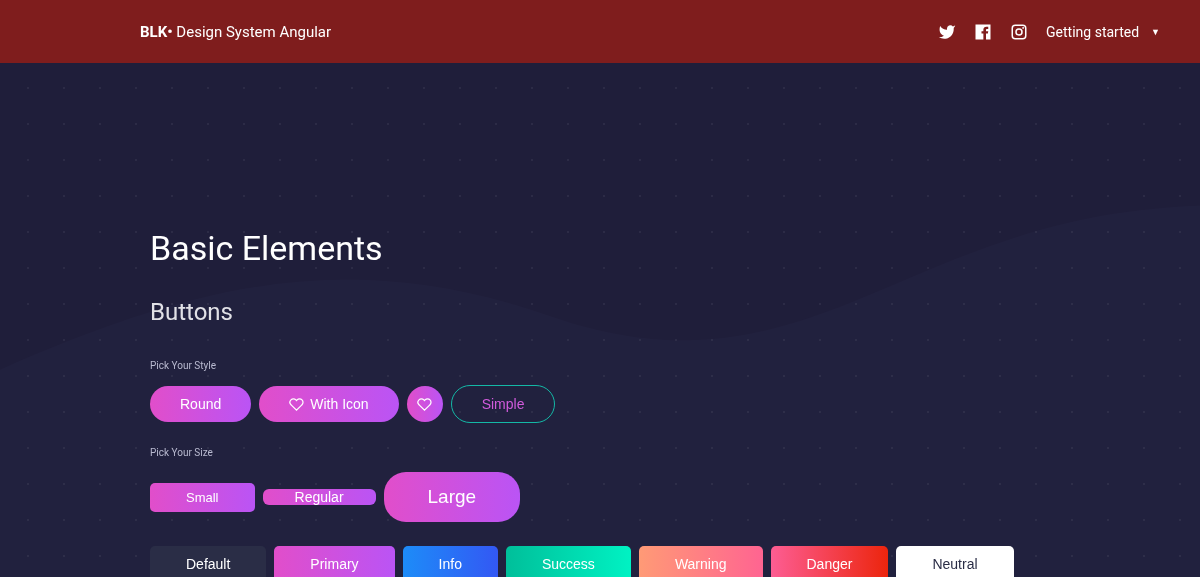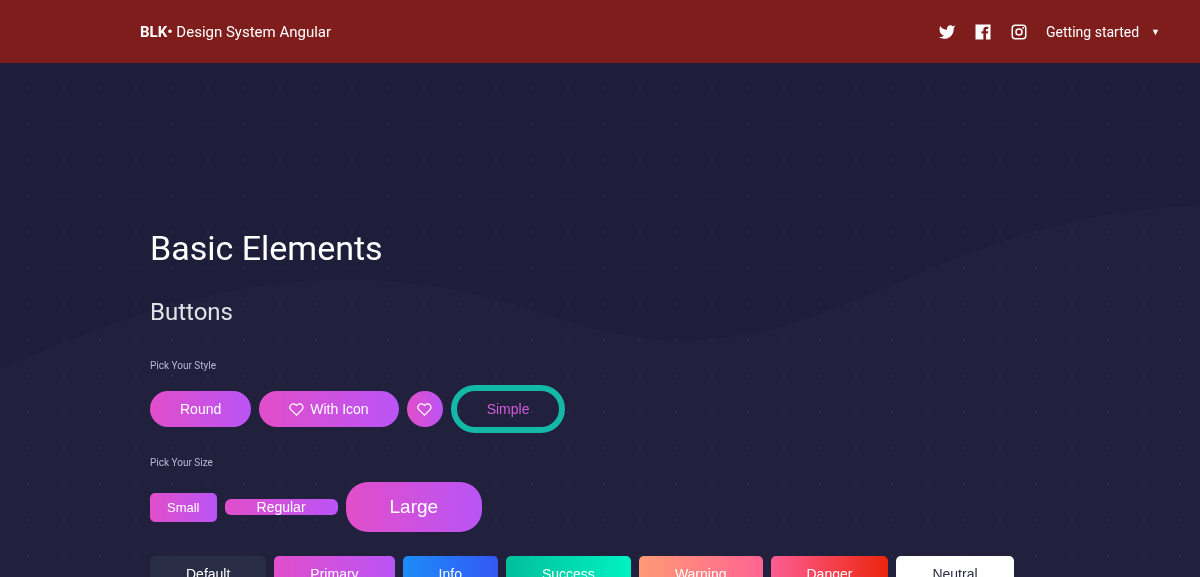--- a/index.html
+++ b/index.html
@@ -74,26 +74,26 @@
     cursor: pointer;
     display: inline-flex;
     align-items: center;
     gap: 6px;
   }
   .btn.primary { background: linear-gradient(90deg,#e14eca 0%,#ba54f5 100%); }
   .btn.round { border-radius: 30px; text-align: right; }
   .btn.icon-only { padding: 0; width: 36px; height: 36px; justify-content: center; border-radius: 50%; }
   .btn.outline {
     background: transparent;
-    border: 6px solid #14b8a6;
+    border: 1px solid #14b8a6;
     color: #d25bdc;
     border-radius: 30px;
   }
   .btn svg { width: 15px; height: 15px; fill: none; stroke: currentColor; stroke-width: 2; }
-  .btn.sm { padding: 7px 17px; font-size: 13px; border-radius: 5px;}
+  .btn.sm { padding: 7px 36px; font-size: 13px; border-radius: 5px;}
   .btn.rg { padding: 0 32px; }
   .btn.lg { padding: 14px 44px; font-size: 19px; border-radius: 22px; }
   .btn.c-default { background: #2a2d46; }
   .btn.c-info    { background: linear-gradient(90deg,#1d8cf8 0%, #3358f4 100%); }
   .btn.c-success { background: linear-gradient(90deg,#00bf9a 0%, #00f2c3 100%); }
   .btn.c-warning { background: linear-gradient(90deg,#ff9a76 0%, #ff6491 100%); }
   .btn.c-danger  { background: linear-gradient(90deg,#fd5d93 0%, #ec250d 100%); }
   .btn.c-neutral { background: #fff; color: #2a2d46; }
   .color-row .btn { padding: 10px 36px; border-radius: 5px;}
 </style>

